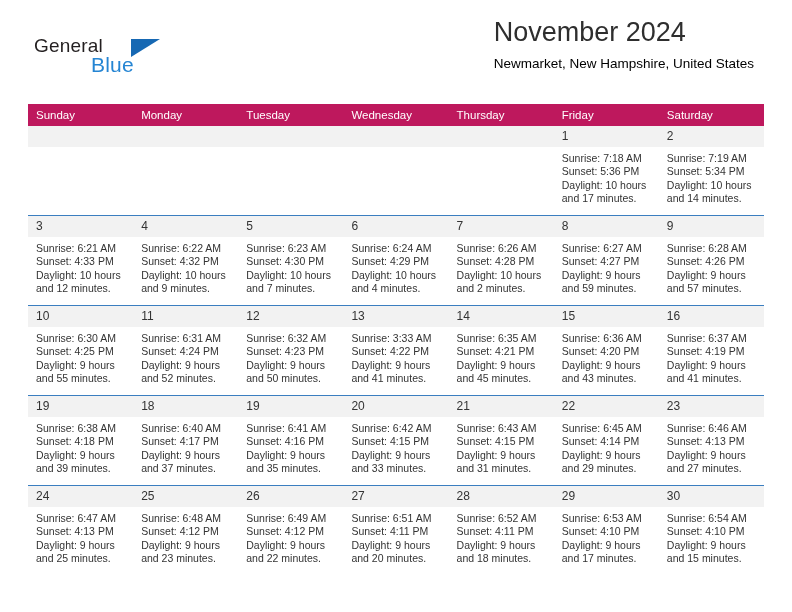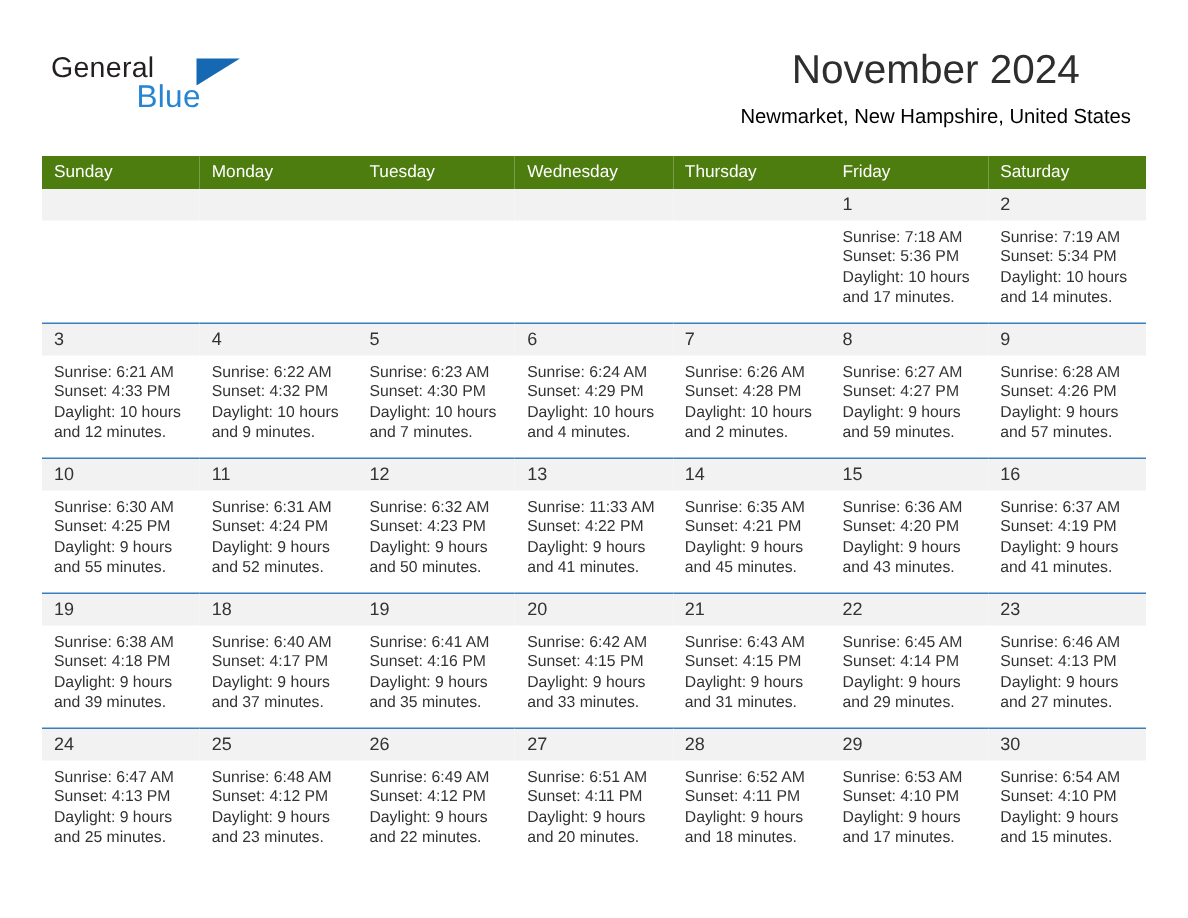--- a/index.html
+++ b/index.html
@@ -57,22 +57,22 @@
     top: 19px;
     font-size: 21px;
     letter-spacing: 0.2px;
     color: #2585d3;
     line-height: 20px;
   }
 
   .titles {
     position: absolute;
     right: 38px;
-    top: 30px;
-    text-align: center;
+    top: 16px;
+    text-align: left;
   }
   .month-title {
     font-size: 27px;
     color: #2e2e2e;
     line-height: 32px;
     font-weight: normal;
     white-space: nowrap;
   }
   .location {
     margin-top: 7px;
@@ -85,21 +85,21 @@
   
   .cal {
     position: absolute;
     left: 28px;
     top: 104px;
     width: 736px;
     border-collapse: collapse;
     table-layout: fixed;
   }
   .cal th {
-    background: #4d7c0f;
+    background: #be185d;
     color: #ffffff;
     font-size: 11.5px;
     font-weight: normal;
     text-align: left;
     padding: 5px 0 5px 8px;
     height: 11px;
     border: none;
   }
   .cal td {
     vertical-align: top;
@@ -287,21 +287,21 @@
             <div class="info">
               <div>Sunrise: 6:32 AM</div>
               <div>Sunset: 4:23 PM</div>
               <div>Daylight: 9 hours</div>
               <div>and 50 minutes.</div>
             </div>
           </td>
           <td>
             <div class="daynum">13</div>
             <div class="info">
-              <div>Sunrise: 11:33 AM</div>
+              <div>Sunrise: 3:33 AM</div>
               <div>Sunset: 4:22 PM</div>
               <div>Daylight: 9 hours</div>
               <div>and 41 minutes.</div>
             </div>
           </td>
           <td>
             <div class="daynum">14</div>
             <div class="info">
               <div>Sunrise: 6:35 AM</div>
               <div>Sunset: 4:21 PM</div>

